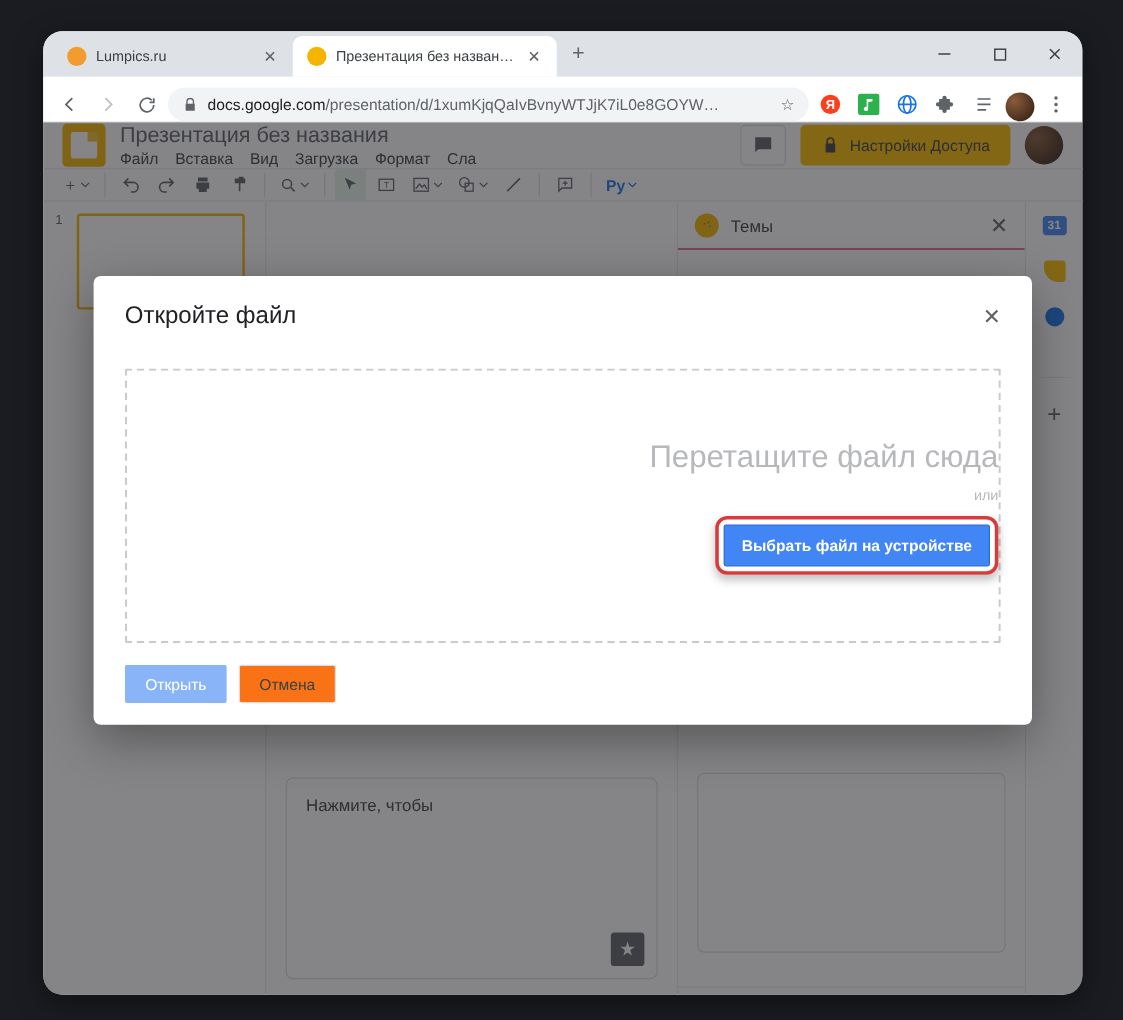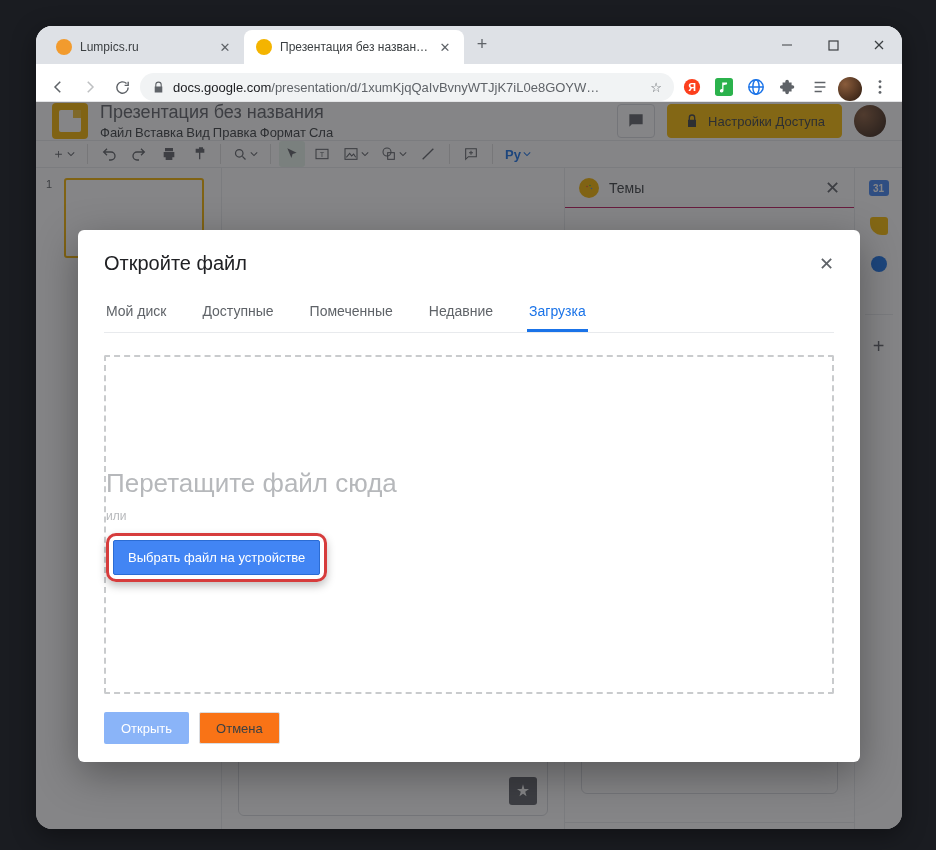--- a/index.html
+++ b/index.html
@@ -29,21 +29,21 @@
 .avatar{width:24px;height:24px;border-radius:50%;background:radial-gradient(circle at 30% 30%,#8a5c3b,#2b1a10)}
 
 .appwrap{position:relative;flex:1}
 .app{position:absolute;inset:0;display:flex;flex-direction:column}
 .apphead{height:56px;display:flex;align-items:center;padding:0 16px;gap:12px}
 .logo{width:36px;height:36px;border-radius:4px;background:#f4b400;display:flex;align-items:center;justify-content:center}
 .logo .inner{width:22px;height:22px;background:#fff;border-radius:2px;position:relative}
 .logo .inner::after{content:"";position:absolute;right:0;top:0;width:8px;height:8px;background:#f1c232}
 .titleblock{display:flex;flex-direction:column;gap:2px}
 .doctitle{font-size:18px;color:#5f6368}
-.menus{display:flex;gap:3px;font-size:13px;color:#3c4043}
+.menus{display:flex;gap:14px;font-size:13px;color:#3c4043}
 .headspacer{flex:1}
 .hdrbtn{height:34px;border:1px solid #dadce0;border-radius:4px;background:#fff;display:flex;align-items:center;padding:0 12px;gap:8px;font-size:13px;color:#3c4043}
 .hdrbtn.icon{width:38px;padding:0;justify-content:center}
 .present{padding-right:4px}
 .present .drop{border-left:1px solid #dadce0;padding:0 8px;height:100%;display:flex;align-items:center;margin-left:6px}
 .share{background:#fbbc04;border-color:#fbbc04;color:#3c4043;font-weight:500;padding:1px 16px}
 .appavatar{width:32px;height:32px;border-radius:50%;background:radial-gradient(circle at 30% 30%,#8a5c3b,#2b1a10)}
 
 .toolbar{height:38px;border-top:1px solid #e8eaed;border-bottom:1px solid #e8eaed;display:flex;align-items:center;padding:0 12px;gap:4px}
 .tbtn{min-width:26px;height:26px;display:flex;align-items:center;justify-content:center;color:#5f6368;border-radius:3px;font-size:13px;padding:0 4px;gap:2px}
@@ -66,32 +66,32 @@
 .tcard{border:1px solid #dadce0;border-radius:6px;height:150px;margin-bottom:12px}
 .importbar{padding:12px 16px;border-top:1px solid #e8eaed}
 .sidepanel{width:48px;border-left:1px solid #e8eaed;display:flex;flex-direction:column;align-items:center;padding-top:12px;gap:22px}
 .sidebtn{width:20px;height:16px;display:flex;align-items:center;justify-content:center}
 .sidecal{background:#4285f4;border-radius:3px;color:#fff;font-size:10px;font-weight:700}
 .sidekeep{width:18px;height:18px;background:#fbbc04;border-radius:3px 3px 3px 12px}
 .sidetasks{width:16px;height:16px;background:#1a73e8;border-radius:50%}
 .sideplus{color:#5f6368;font-size:20px;margin-top:20px;padding-top:20px;border-top:1px solid #e8eaed;width:28px;text-align:center}
 
 .scrim{position:absolute;inset:0;background:rgba(32,33,36,.55)}
-.modal{position:absolute;left:42px;right:42px;top:128px;height:532px;background:#fff;border-radius:6px;box-shadow:0 12px 40px rgba(0,0,0,.35);display:flex;flex-direction:column;padding:22px 26px 18px}
+.modal{position:absolute;left:42px;right:42px;top:128px;height:374px;background:#fff;border-radius:6px;box-shadow:0 12px 40px rgba(0,0,0,.35);display:flex;flex-direction:column;padding:22px 26px 18px}
 .mhdr{display:flex;align-items:center;margin-bottom:10px}
 .mtitle{font-size:20px;color:#202124}
 .mclose{margin-left:auto;color:#5f6368;font-size:18px}
 .mtabs{display:flex;gap:32px;border-bottom:1px solid #e8eaed;margin-top:8px}
 .mtab{font-size:14px;color:#5f6368;padding:10px 2px;border-bottom:3px solid transparent}
 .mtab.active{color:#1a73e8;border-bottom-color:#1a73e8;font-weight:500}
-.dropzone{flex:1;margin:22px 0 18px;border:2px dashed #c9cbcd;border-radius:2px;display:flex;flex-direction:column;align-items:flex-start;justify-content:center;gap:10px}
+.dropzone{flex:1;margin:22px 0 18px;border:2px dashed #c9cbcd;border-radius:2px;display:flex;flex-direction:column;align-items:flex-end;justify-content:center;gap:10px}
 .dztitle{font-size:26px;color:#b6b8bb}
 .dzor{font-size:12px;color:#b6b8bb}
 .pickwrap{position:relative;padding:4px;border:3px solid #d63c3c;border-radius:10px;box-shadow:0 4px 8px rgba(0,0,0,.25)}
-.pickbtn{background:#4285f4;color:#fff;font-size:13px;font-weight:400;padding:9px 14px;border:1px solid #2b6cd4;border-radius:2px}
+.pickbtn{background:#4285f4;color:#fff;font-size:13px;font-weight:700;padding:9px 14px;border:1px solid #2b6cd4;border-radius:2px}
 .mfooter{display:flex;gap:10px}
 .mbtn{height:32px;padding:0 16px;border-radius:2px;font-size:13px;display:flex;align-items:center;border:1px solid transparent}
 .mbtn.open{background:#8ab4f8;color:#fff}
 .mbtn.cancel{background:#f97316;border-color:#dadce0;color:#3c4043}
 svg{display:block}
 </style>
 </head>
 <body>
 
 <div class="window">
@@ -200,21 +200,21 @@
       <div class="apphead">
         <div class="logo">
             <div class="inner"></div>
           </div>
         <div class="titleblock">
           <div class="doctitle">Презентация без названия</div>
           <div class="menus">
             <span>Файл</span>
             <span>Вставка</span>
             <span>Вид</span>
-            <span>Правка</span>
+            <span>Загрузка</span>
             <span>Формат</span>
             <span>Сла</span>
           </div>
         </div>
         <div class="headspacer"></div>
         <div class="hdrbtn icon">
             <svg width="20" height="20" viewBox="0 0 24 24">
               <path fill="#5f6368" d="M4 4h16v12H7l-3 3V4z"></path>
             </svg>
           </div>
@@ -362,27 +362,20 @@
       </div>
 
     </div>
 
     <div class="scrim"></div>
     <div class="modal">
       <div class="mhdr">
         <div class="mtitle">Откройте файл</div>
         <div class="mclose">✕</div>
       </div>
-      <div class="mtabs">
-        <div class="mtab">Мой диск</div>
-        <div class="mtab">Доступные</div>
-        <div class="mtab">Помеченные</div>
-        <div class="mtab">Недавние</div>
-        <div class="mtab active">Загрузка</div>
-      </div>
       <div class="dropzone">
         <div class="dztitle">Перетащите файл сюда</div>
         <div class="dzor">или</div>
         <div class="pickwrap">
           <div class="pickbtn">Выбрать файл на устройстве</div>
         </div>
       </div>
       <div class="mfooter">
         <div class="mbtn open">Открыть</div>
         <div class="mbtn cancel">Отмена</div>

